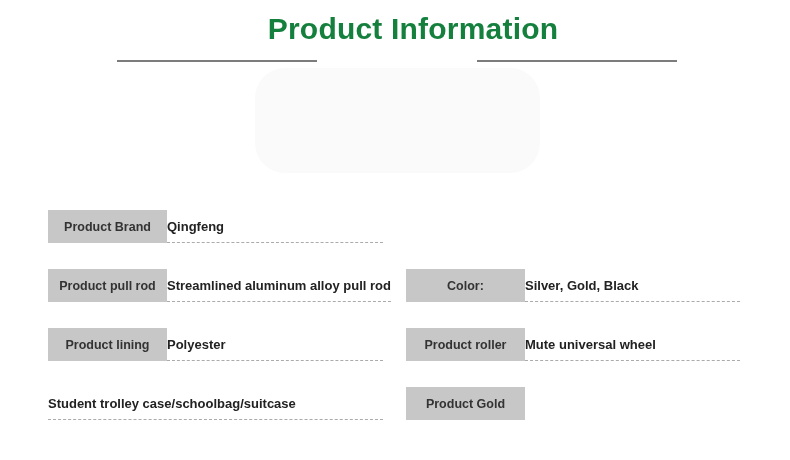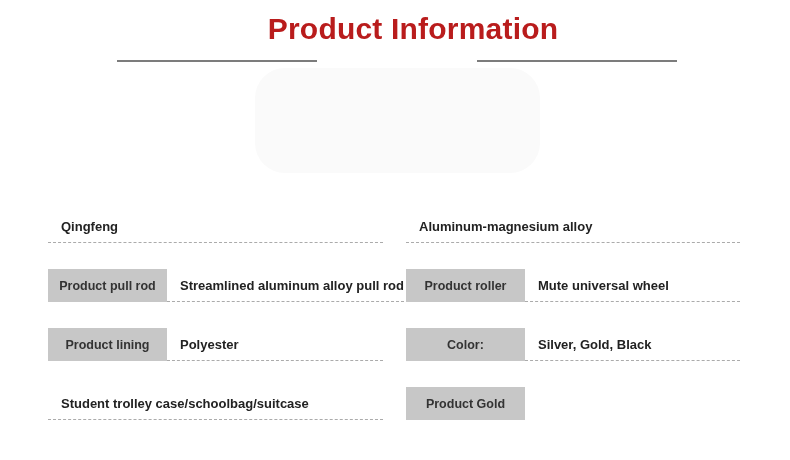--- a/index.html
+++ b/index.html
@@ -11,21 +11,21 @@
     font-family:"Liberation Sans","DejaVu Sans",sans-serif;
   }
   
   .title{
     position:absolute;
     left:36px;right:0;top:12px;
     margin:0;
     text-align:center;
     font-size:30px;
     font-weight:700;
-    color:#b91c1c;
+    color:#15803d;
     letter-spacing:.2px;
   }
   .rule{
     position:absolute;
     top:60px;
     width:200px;height:2px;
     background:#7c7c7c;
   }
   .rule-left{left:117px;}
   .rule-right{left:477px;}
@@ -58,65 +58,64 @@
     white-space:nowrap;
   }
   .value{
     flex:1 1 auto;
     border-bottom:1px dashed #ababab;
     color:#222222;
     font-size:13px;
     font-weight:700;
     display:flex;
     align-items:center;
-    padding-left:13px;
     white-space:nowrap;
     overflow:visible;
   }
 </style>
 </head>
 <body>
 
 <div class="screen">
 
   <header>
     <h1 class="title">Product Information</h1>
     <span class="rule rule-left"></span>
     <span class="rule rule-right"></span>
   </header>
 
   <div class="ghost"></div>
 
   <section class="col col-left">
     <div class="row">
+      <div class="label">Product Brand</div>
       <div class="value">Qingfeng</div>
     </div>
     <div class="row">
       <div class="label">Product pull rod</div>
       <div class="value">Streamlined aluminum alloy pull rod</div>
     </div>
     <div class="row">
       <div class="label">Product lining</div>
       <div class="value">Polyester</div>
     </div>
     <div class="row">
       <div class="value">Student trolley case/schoolbag/suitcase</div>
     </div>
   </section>
 
   <section class="col col-right">
     <div class="row">
-      <div class="value">Aluminum-magnesium alloy</div>
+    </div>
+    <div class="row">
+      <div class="label">Color:</div>
+      <div class="value">Silver, Gold, Black</div>
     </div>
     <div class="row">
       <div class="label">Product roller</div>
       <div class="value">Mute universal wheel</div>
-    </div>
-    <div class="row">
-      <div class="label">Color:</div>
-      <div class="value">Silver, Gold, Black</div>
     </div>
     <div class="row">
       <div class="label">Product Gold</div>
     </div>
   </section>
 
 </div>
 
 </body></html>

